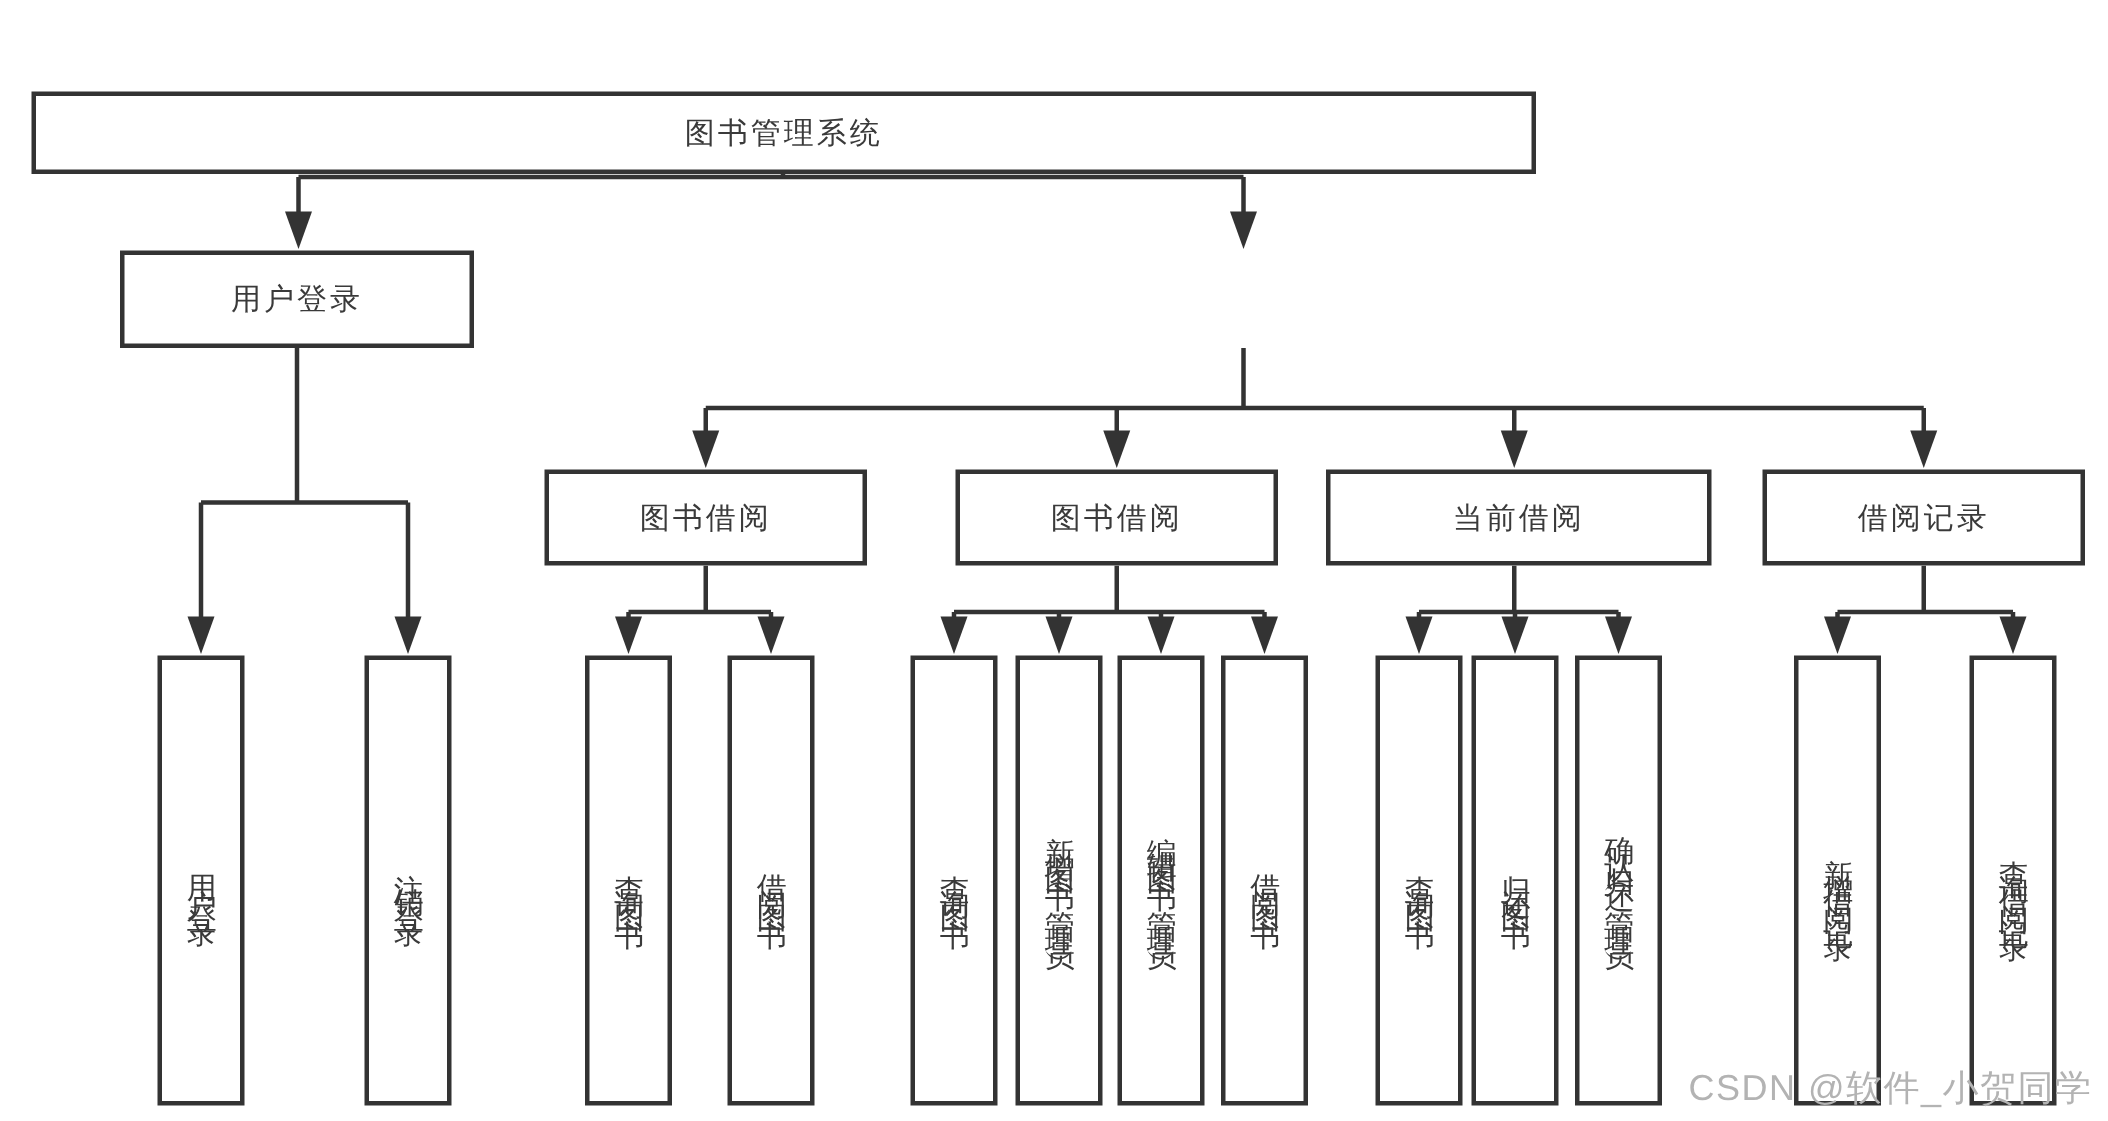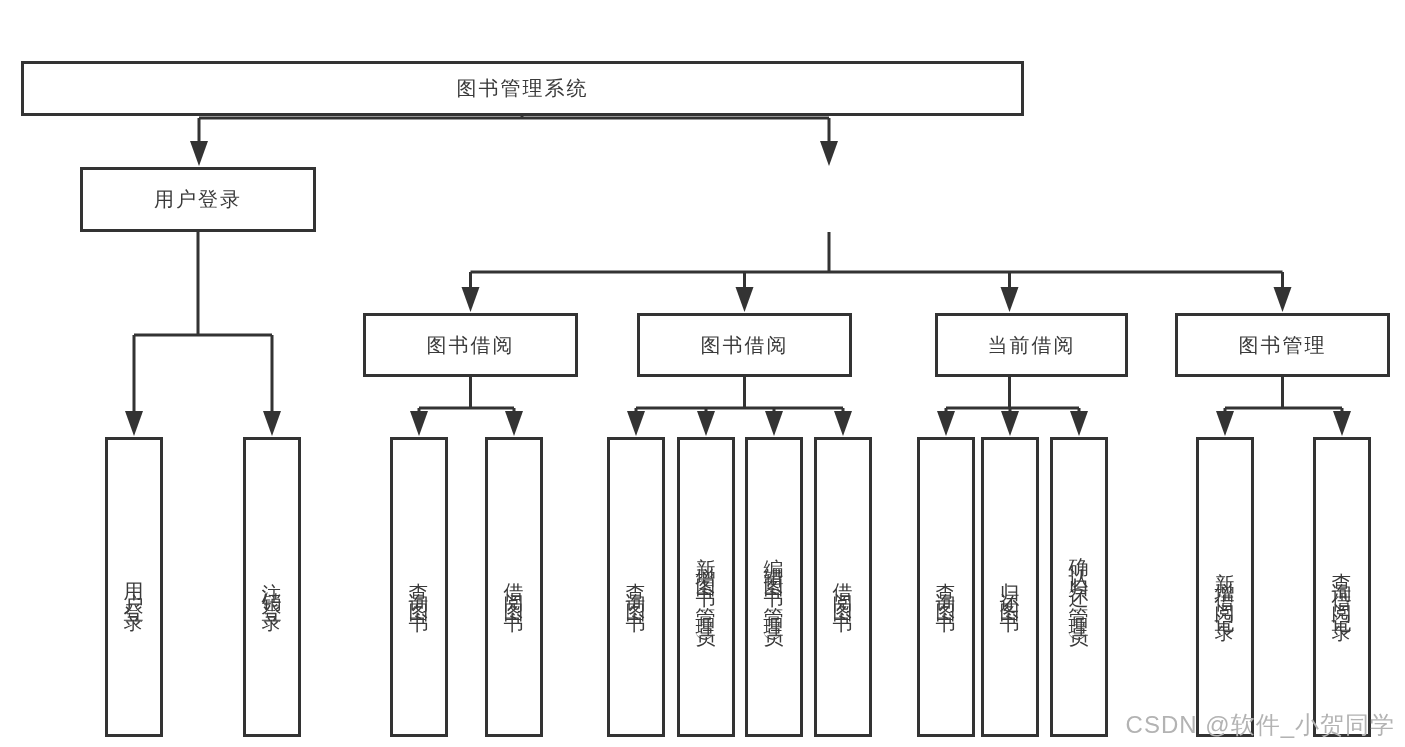--- a/index.html
+++ b/index.html
@@ -117,22 +117,22 @@
       <polygon points="1333,411 1351,411 1342,436"></polygon>
     </g>
   </svg>
 
   <div class="node h" style="left:21px; top:13px; width:1003px; height:55px;margin-top:48px;">图书管理系统</div>
 
   <div class="node h" style="left:80px; top:167px; width:236px; height:65px;">用户登录</div>
 
   <div class="node h" style="left:363px; top:313px; width:215px; height:64px;">图书借阅</div>
   <div class="node h" style="left:637px; top:313px; width:215px; height:64px;">图书借阅</div>
-  <div class="node h" style="left:935px; top:313px; width:193px; height:64px;">当前借阅</div>
-  <div class="node h" style="left:1175px; top:313px; width:215px; height:64px;">图书管理</div>
+  <div class="node h" style="left:884px; top:313px; width:257px; height:64px;">当前借阅</div>
+  <div class="node h" style="left:1175px; top:313px; width:215px; height:64px;">借阅记录</div>
 
   <div class="node v" style="left:105px; top:437px; width:58px; height:300px;">用户登录</div>
   <div class="node v" style="left:243px; top:437px; width:58px; height:300px;">注销登录</div>
 
   <div class="node v" style="left:390px; top:437px; width:58px; height:300px;">查询图书</div>
   <div class="node v" style="left:485px; top:437px; width:58px; height:300px;">借阅图书</div>
 
   <div class="node v" style="left:607px; top:437px; width:58px; height:300px;">查询图书</div>
   <div class="node v" style="left:677px; top:437px; width:58px; height:300px;">新增图书（管理员）</div>
   <div class="node v" style="left:745px; top:437px; width:58px; height:300px;">编辑图书（管理员）</div>

